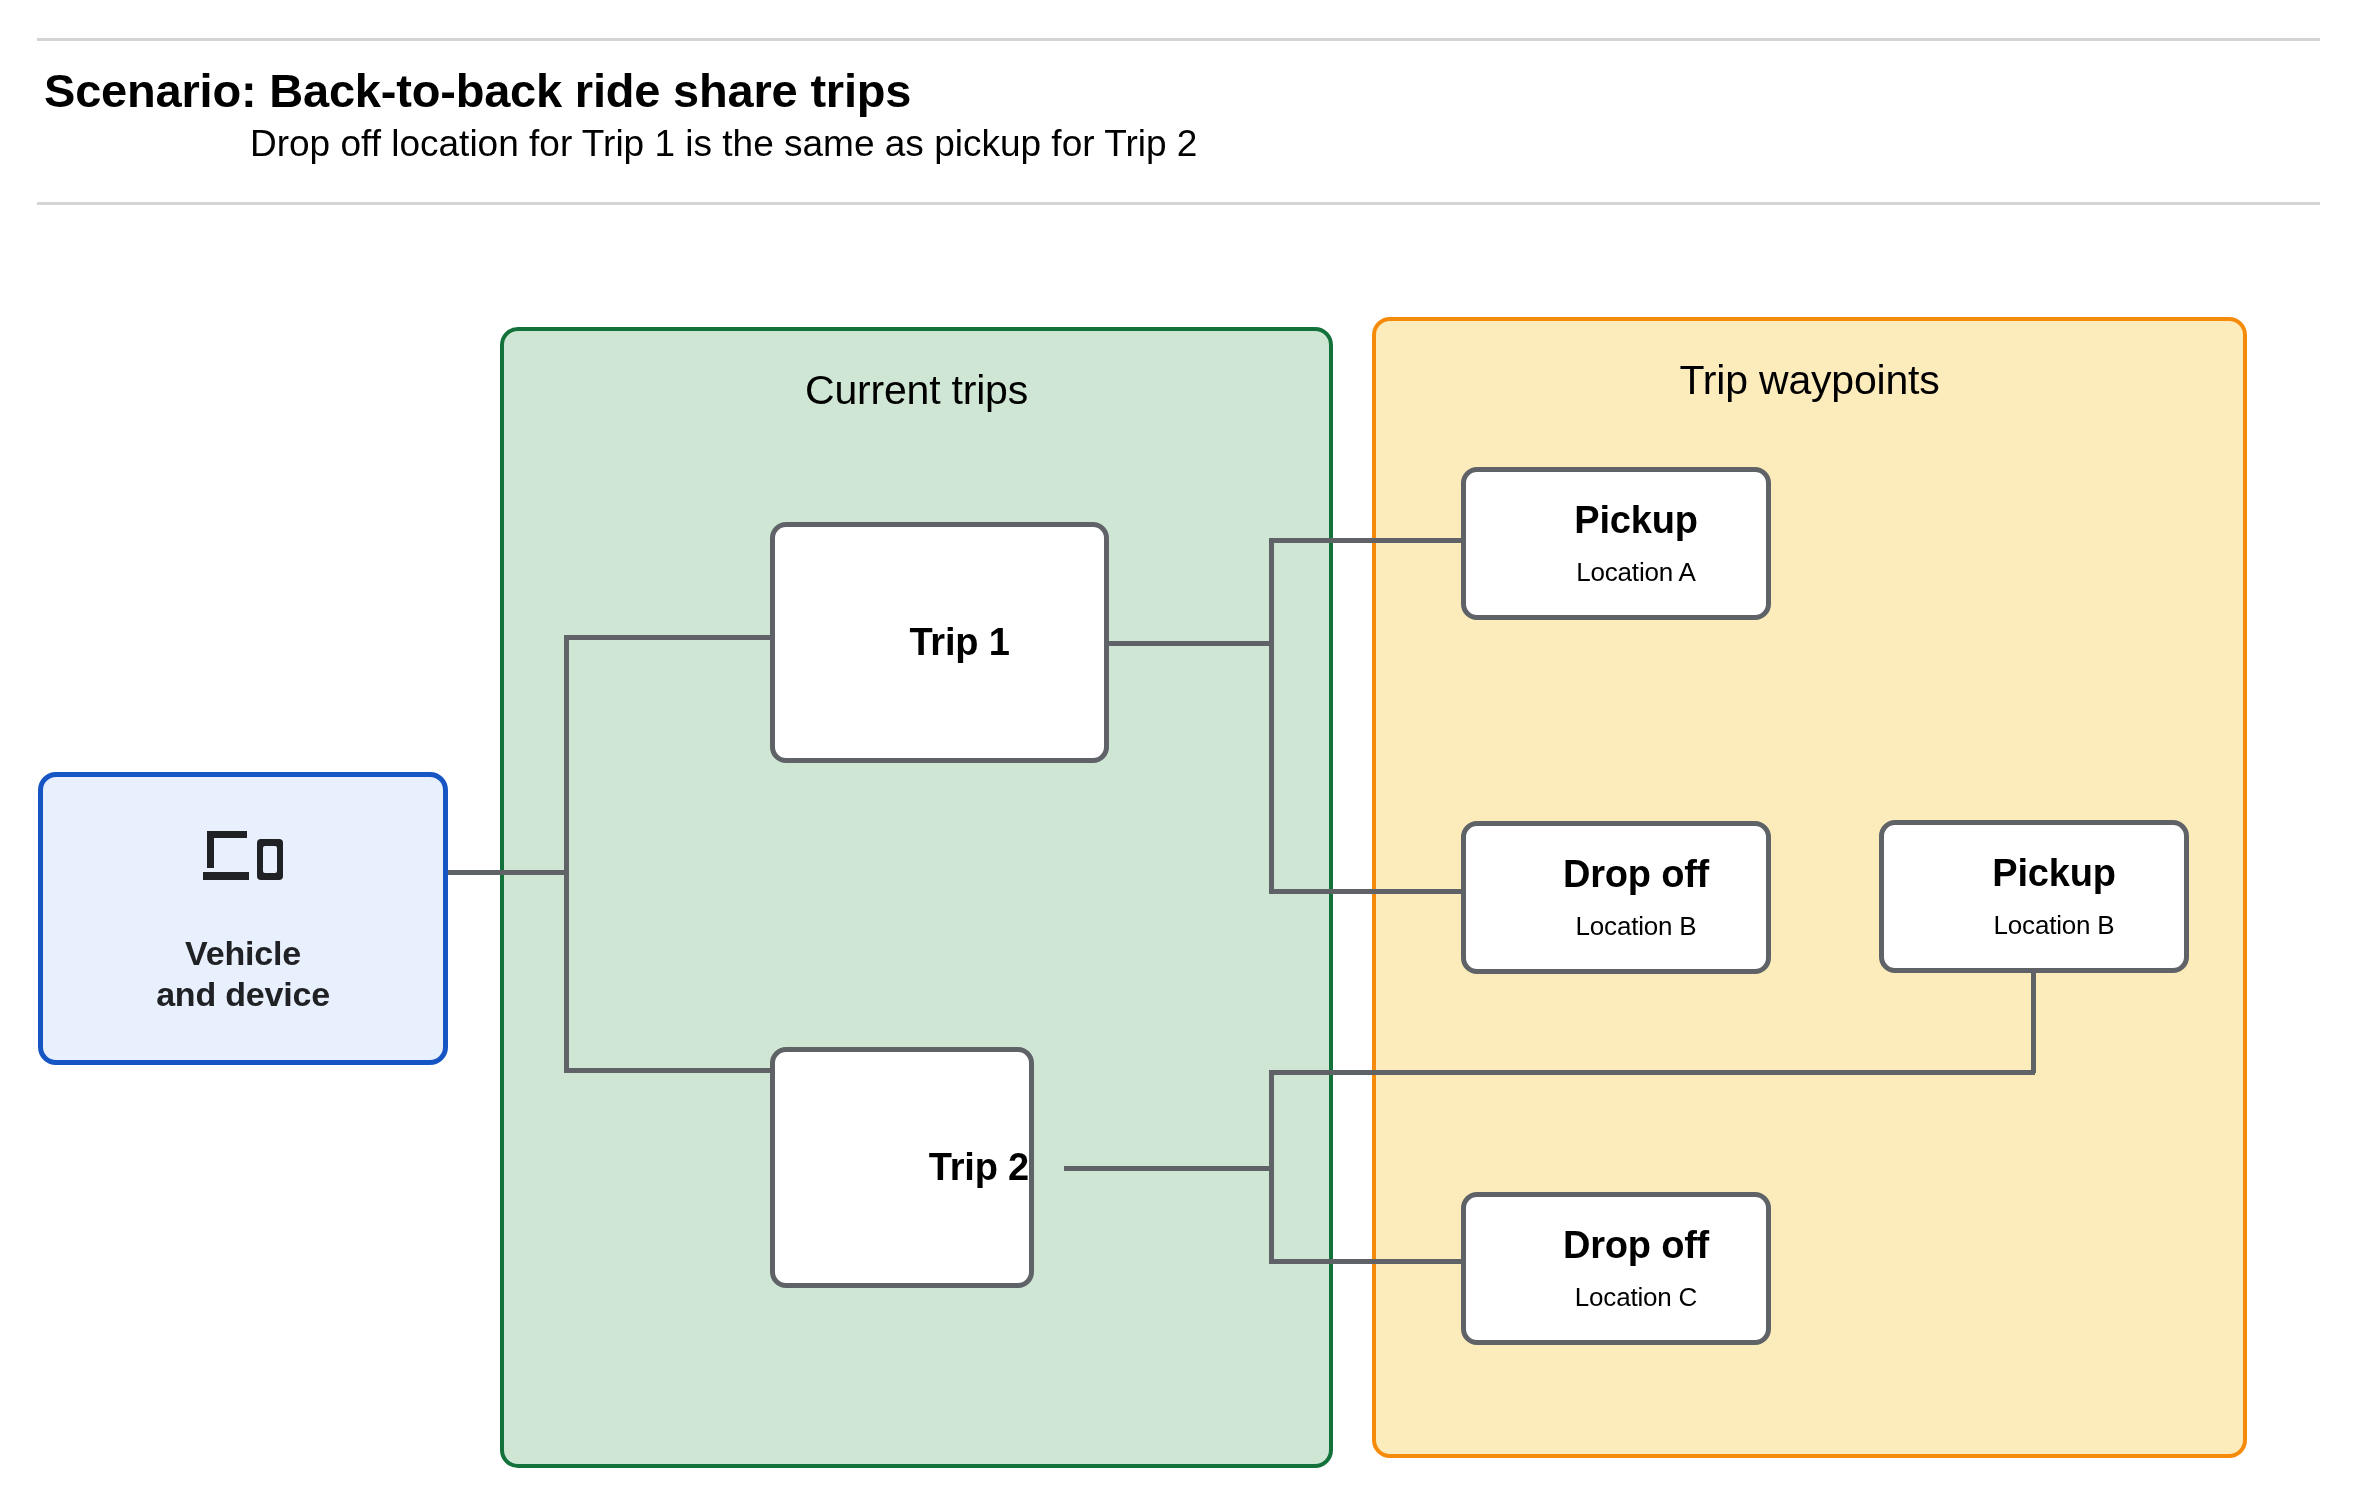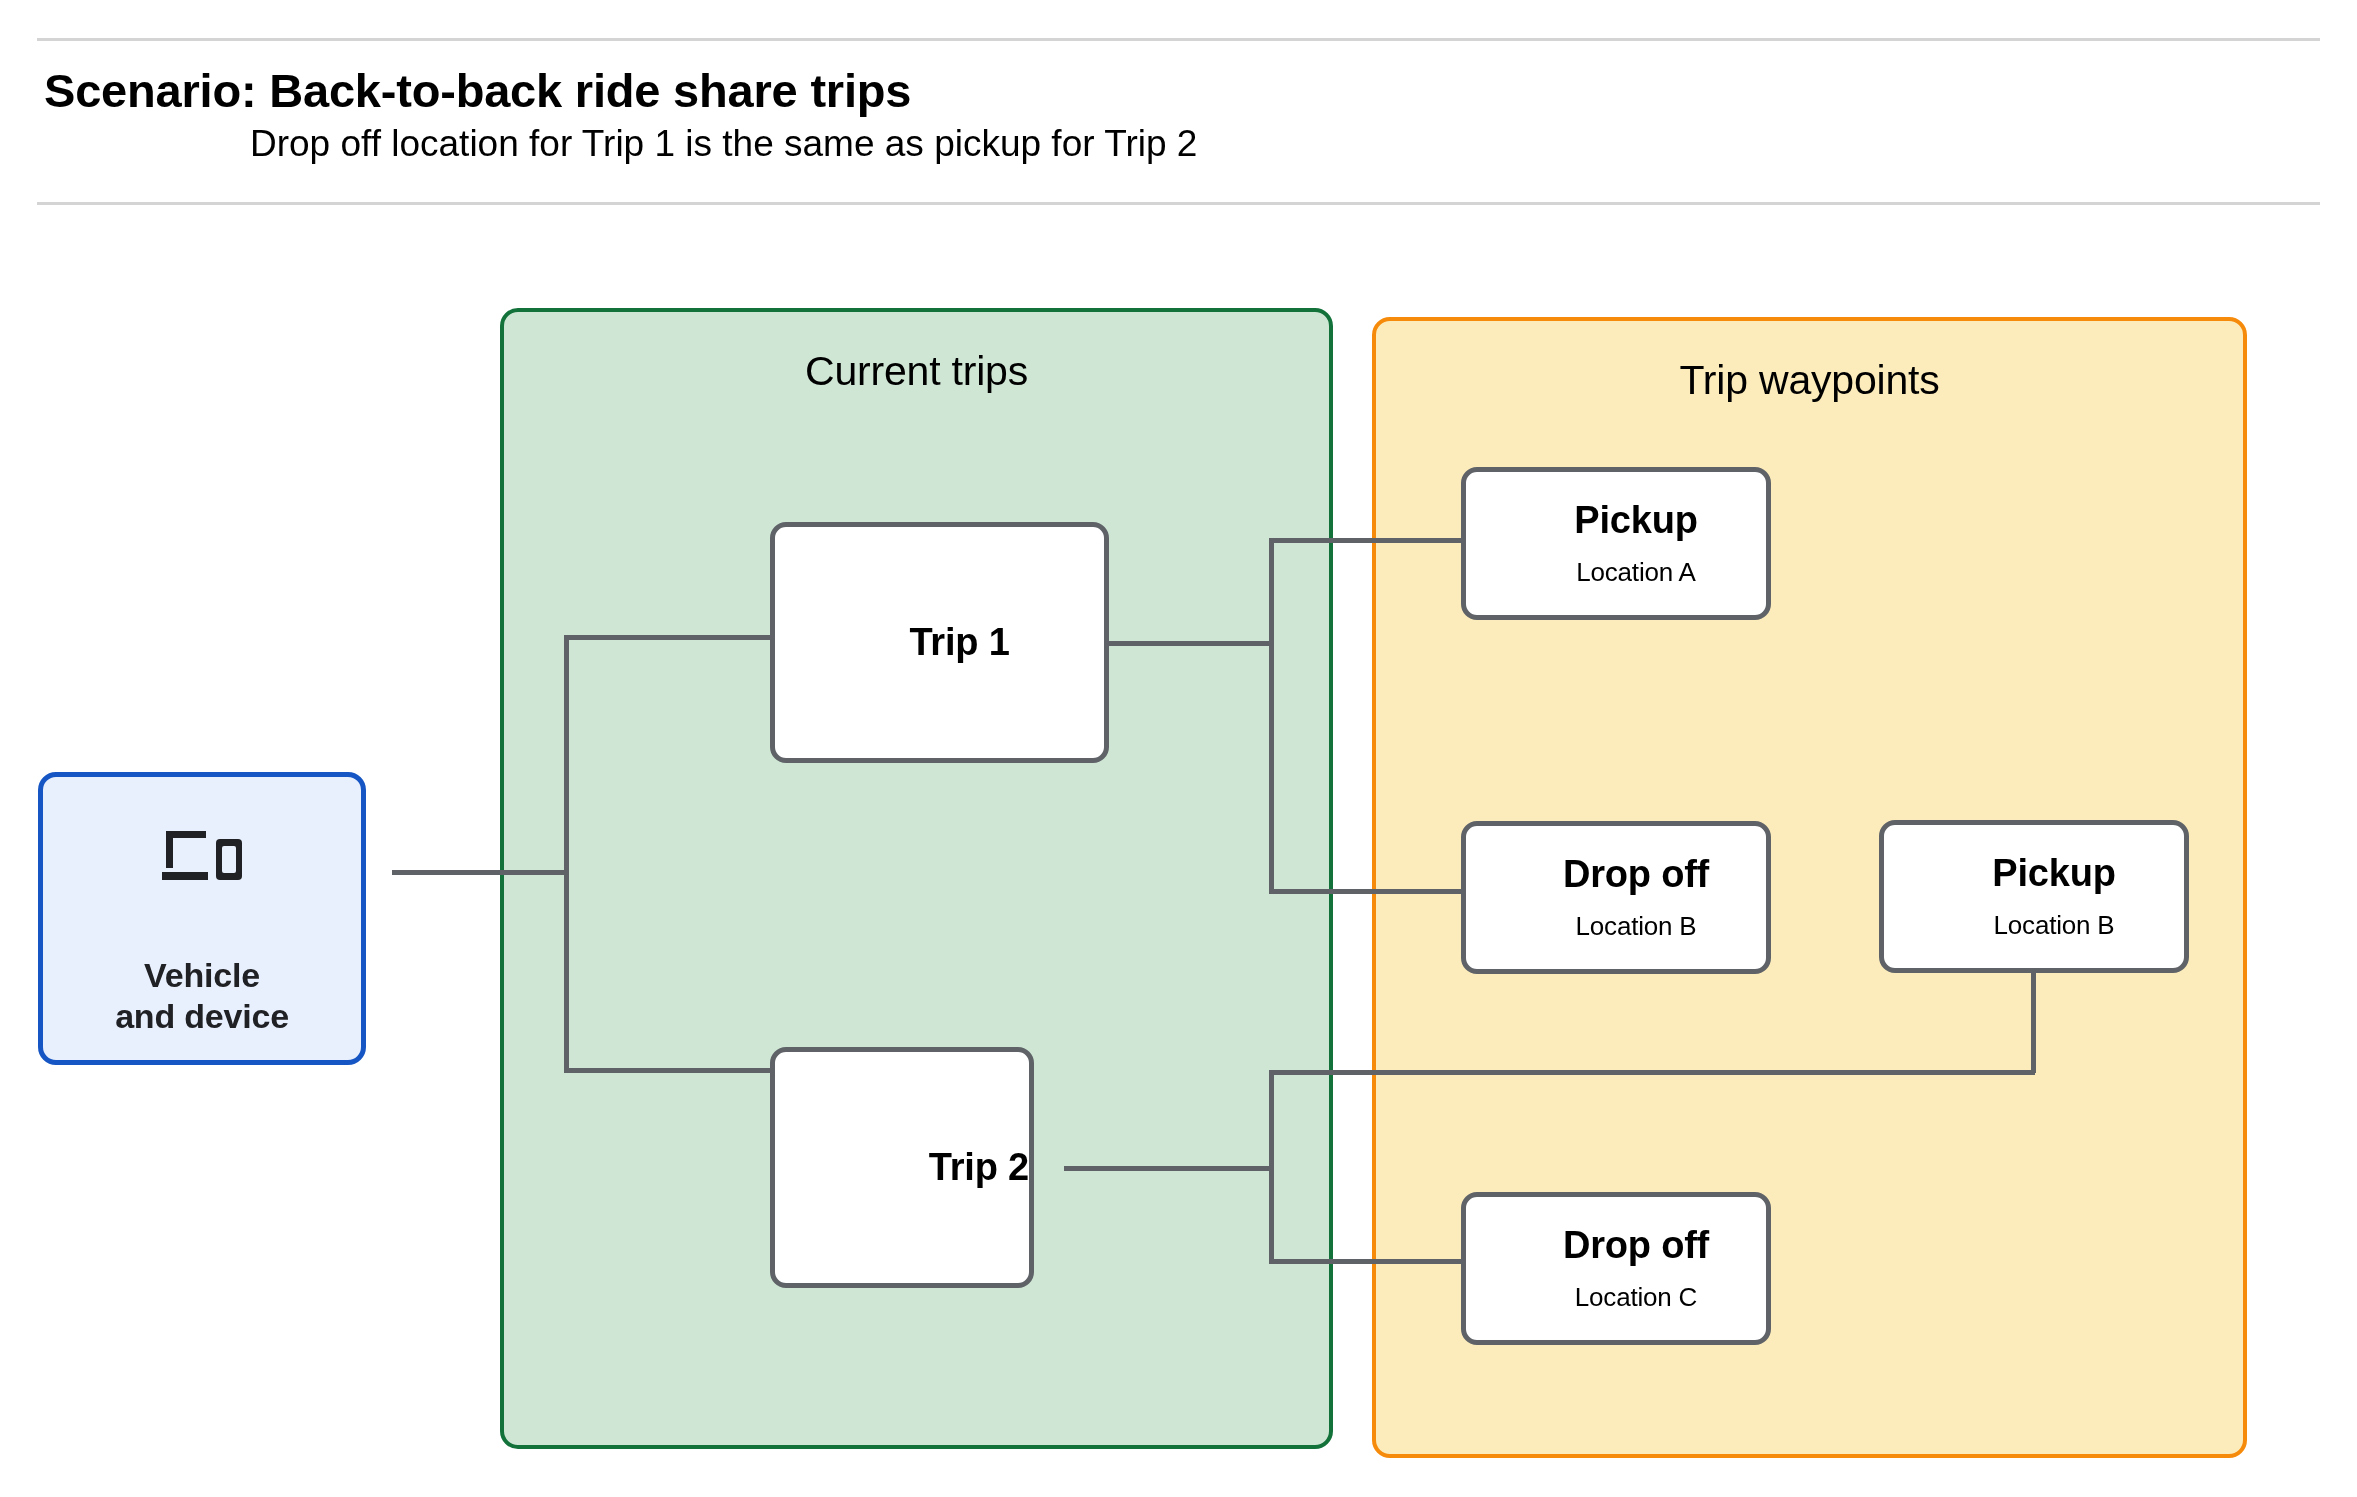--- a/index.html
+++ b/index.html
@@ -11,21 +11,21 @@
   #rule-top{top:38px;}
   #rule-bottom{top:202px;}
 
   #scenario-title{position:absolute;left:44px;top:63px;font-size:47px;font-weight:700;
                   letter-spacing:-0.2px;white-space:nowrap;}
   #scenario-sub{position:absolute;left:250px;top:123px;font-size:37px;font-weight:400;
                 white-space:nowrap;}
 
   
   .panel{position:absolute;border-radius:18px;box-sizing:border-box;}
-  #panel-current-trips{left:500px;top:308px;width:833px;height:1141px;
+  #panel-current-trips{left:500px;top:327px;width:833px;height:1141px;
       background:#cfe6d4;border:4px solid #13713a;}
   #panel-trip-waypoints{left:1372px;top:317px;width:875px;height:1141px;
       background:#fcecbb;border:4px solid #f68a0a;}
   .panel-title{position:absolute;left:0;right:0;top:36px;text-align:center;
       font-size:41px;font-weight:400;letter-spacing:-0.2px;}
 
   
   .node{position:absolute;box-sizing:border-box;background:#ffffff;
         border:5px solid #5f6368;border-radius:16px;
         display:flex;flex-direction:column;align-items:center;justify-content:center;padding-left:40px;}
@@ -34,23 +34,23 @@
 
   #node-trip-1{left:770px;top:522px;width:339px;height:241px;}
   #node-trip-2{left:770px;top:1047px;width:264px;height:241px;align-items:flex-end;}
 
   #node-pickup-a{left:1461px;top:467px;width:310px;height:153px;}
   #node-dropoff-b{left:1461px;top:821px;width:310px;height:153px;}
   #node-pickup-b{left:1879px;top:820px;width:310px;height:153px;}
   #node-dropoff-c{left:1461px;top:1192px;width:310px;height:153px;}
 
   
-  #node-vehicle{position:absolute;left:38px;top:772px;width:328px;height:293px;
+  #node-vehicle{position:absolute;left:38px;top:772px;width:410px;height:293px;
       box-sizing:border-box;background:#e8f0fe;border:5px solid #1656c4;border-radius:18px;
-      display:flex;flex-direction:column;align-items:center;justify-content:flex-start;gap:22px;}
+      display:flex;flex-direction:column;align-items:center;justify-content:flex-start;}
   #node-vehicle .veh-icon{margin-top:48px;}
   #node-vehicle .veh-label{margin-top:42px;text-align:center;font-size:34px;
       font-weight:700;line-height:1.22;letter-spacing:-0.2px;color:#202124;}
 
   
   .wire{position:absolute;background:#5f6368;}
   .wire.h{height:5px;}
   .wire.v{width:5px;}
 </style>
 </head>

